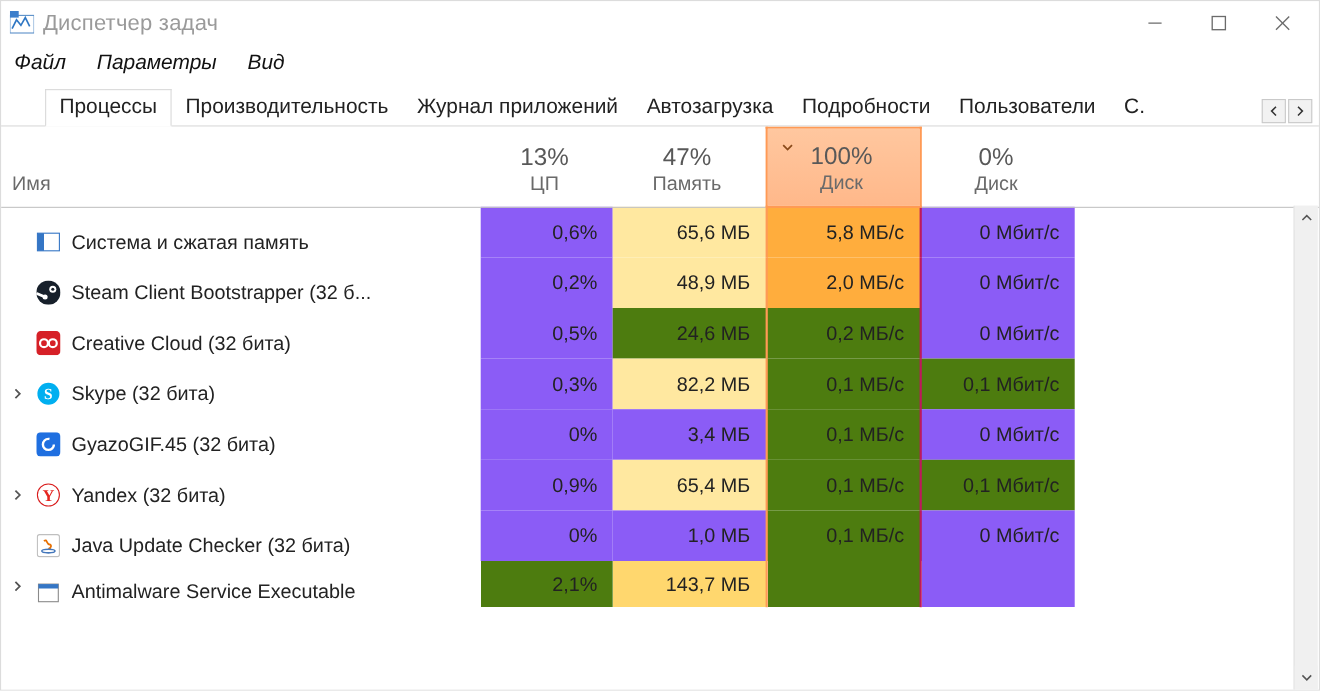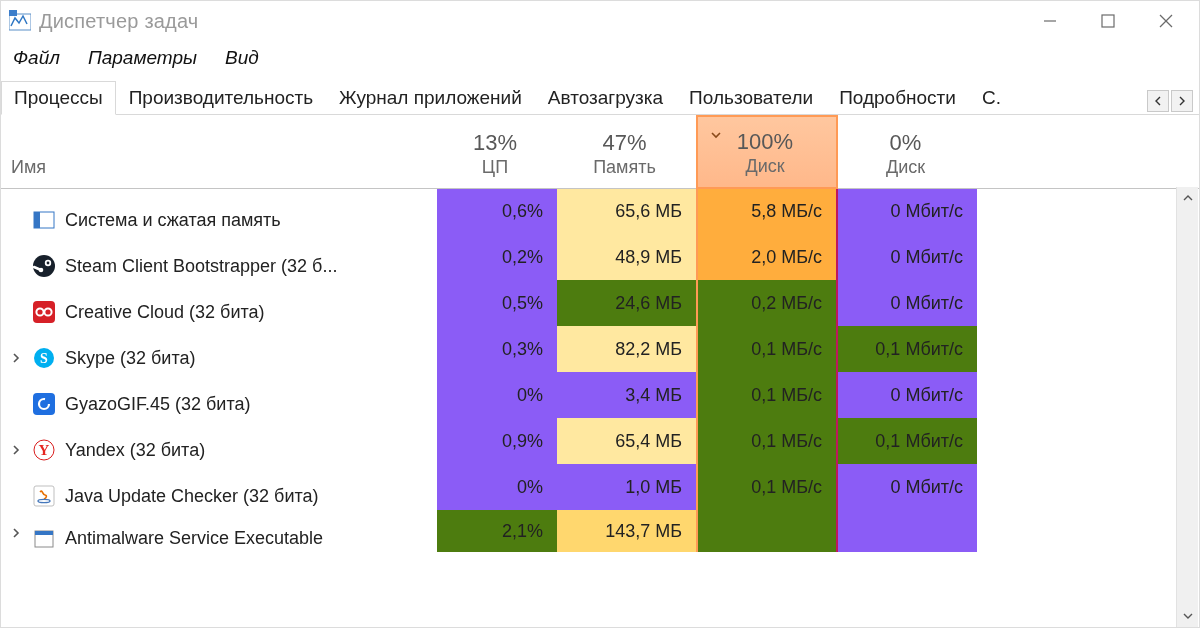--- a/index.html
+++ b/index.html
@@ -12,21 +12,21 @@
   .titlebar .title { color: #9a9a9a; font-size: 20px; letter-spacing: 0.2px; }
   .win-controls { margin-left: auto; display: flex; }
   .win-controls .ctrl { width: 58px; height: 36px; display: flex; align-items: center; justify-content: center; color: #6b6b6b; }
   .win-controls .ctrl svg { stroke: #6b6b6b; }
 
   
   .menubar { height: 34px; display: flex; align-items: center; padding: 0 12px; gap: 28px; font-size: 19px; font-style: italic; }
   .menubar .menu-item { color: #111; cursor: default; }
 
   
-  .tabstrip { position: relative; height: 40px; border-bottom: 1px solid #d9d9d9; display: flex; align-items: flex-end; }
+  .tabstrip { position: relative; height: 40px; border-bottom: 1px solid #d9d9d9; display: flex; align-items: flex-end; padding-left: 40px; }
   .tabstrip .tab {
     height: 34px; padding: 0 12px; display: flex; align-items: center;
     font-size: 19px; color: #222; border: 1px solid transparent; margin-bottom: -1px;
     white-space: nowrap;
   }
   .tabstrip .tab.active {
     border: 1px solid #d9d9d9; border-bottom: 1px solid #fff; background: #fff;
   }
   .tab-arrows { margin-left: auto; display: flex; align-items: center; padding-right: 6px; padding-bottom: 2px;}
   .tab-arrows .arr { width: 22px; height: 22px; display:flex; align-items:center; justify-content:center; border:1px solid #c9c9c9; background:#f2f2f2; margin-left:2px;}
@@ -125,22 +125,22 @@
     <span class="menu-item">Файл</span>
     <span class="menu-item">Параметры</span>
     <span class="menu-item">Вид</span>
   </div>
 
   <div class="tabstrip">
     <div class="tab active">Процессы</div>
     <div class="tab">Производительность</div>
     <div class="tab">Журнал приложений</div>
     <div class="tab">Автозагрузка</div>
+    <div class="tab">Подробности</div>
     <div class="tab">Пользователи</div>
-    <div class="tab">Подробности</div>
     <div class="tab">С.</div>
     <div class="tab-arrows">
       <div class="arr">
           <svg width="10" height="10" viewBox="0 0 10 10">
             <polyline points="7,1 3,5 7,9" fill="none" stroke-width="1.4"></polyline>
           </svg>
         </div>
       <div class="arr">
           <svg width="10" height="10" viewBox="0 0 10 10">
             <polyline points="3,1 7,5 3,9" fill="none" stroke-width="1.4"></polyline>

